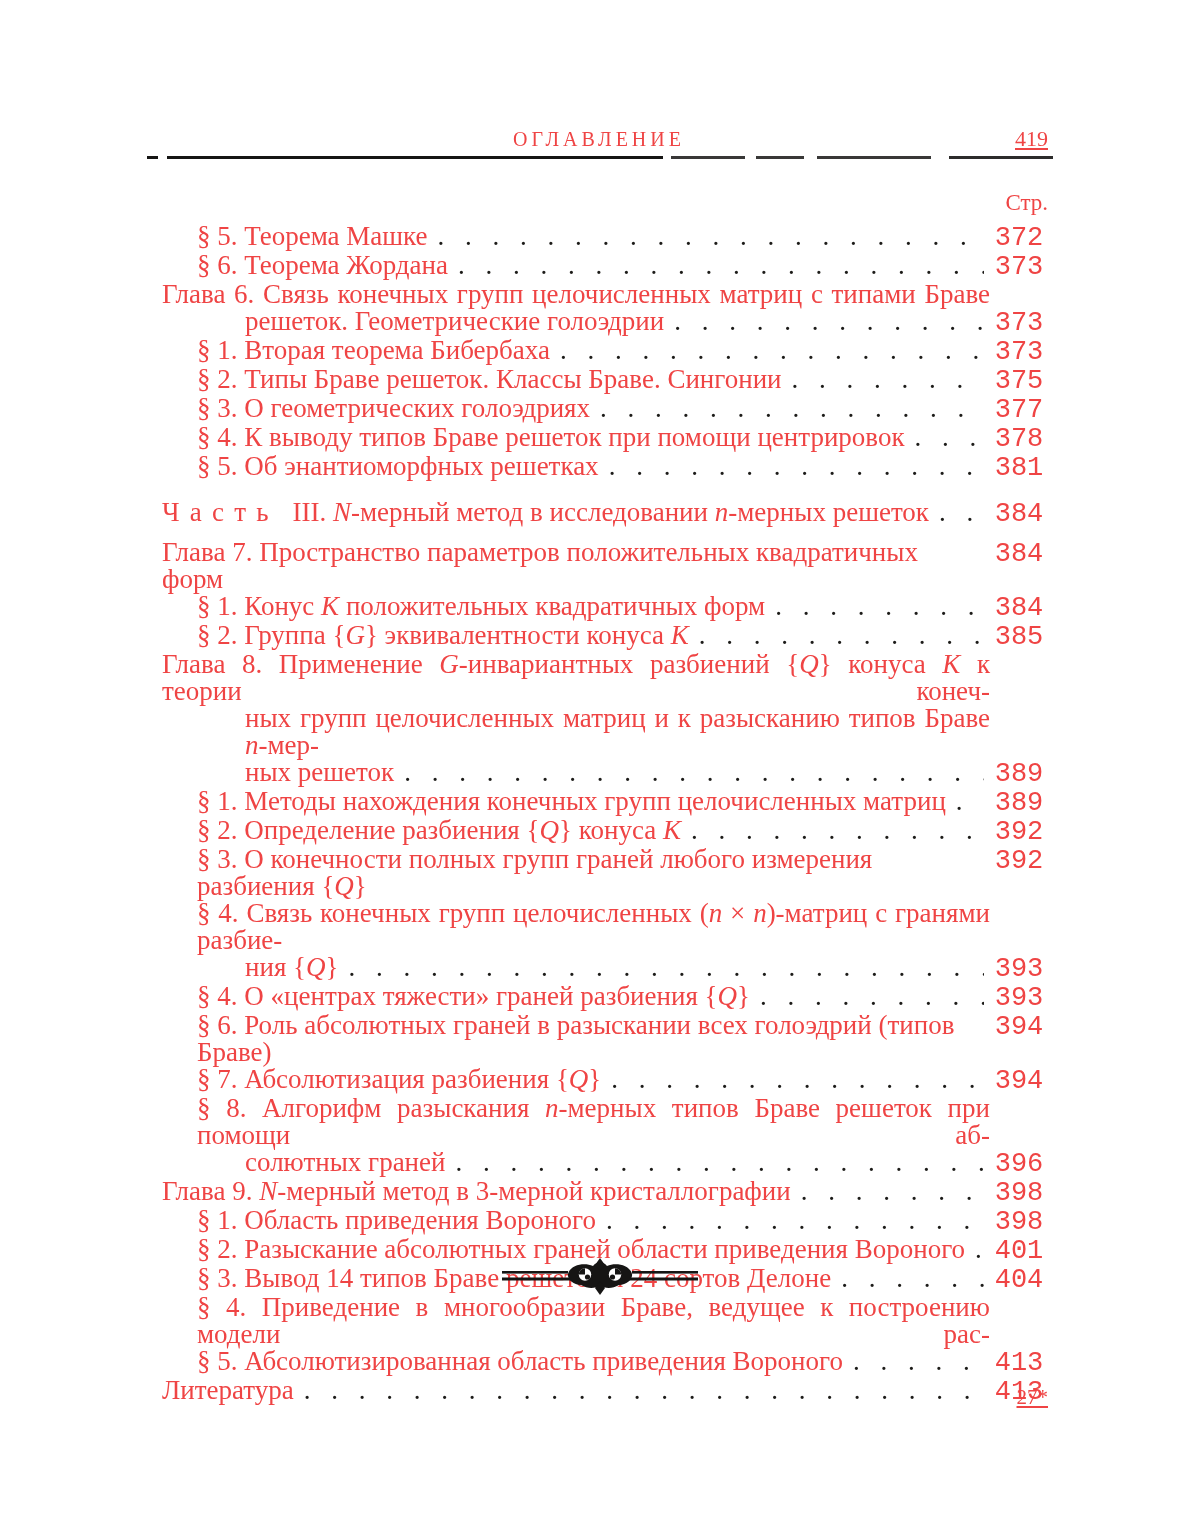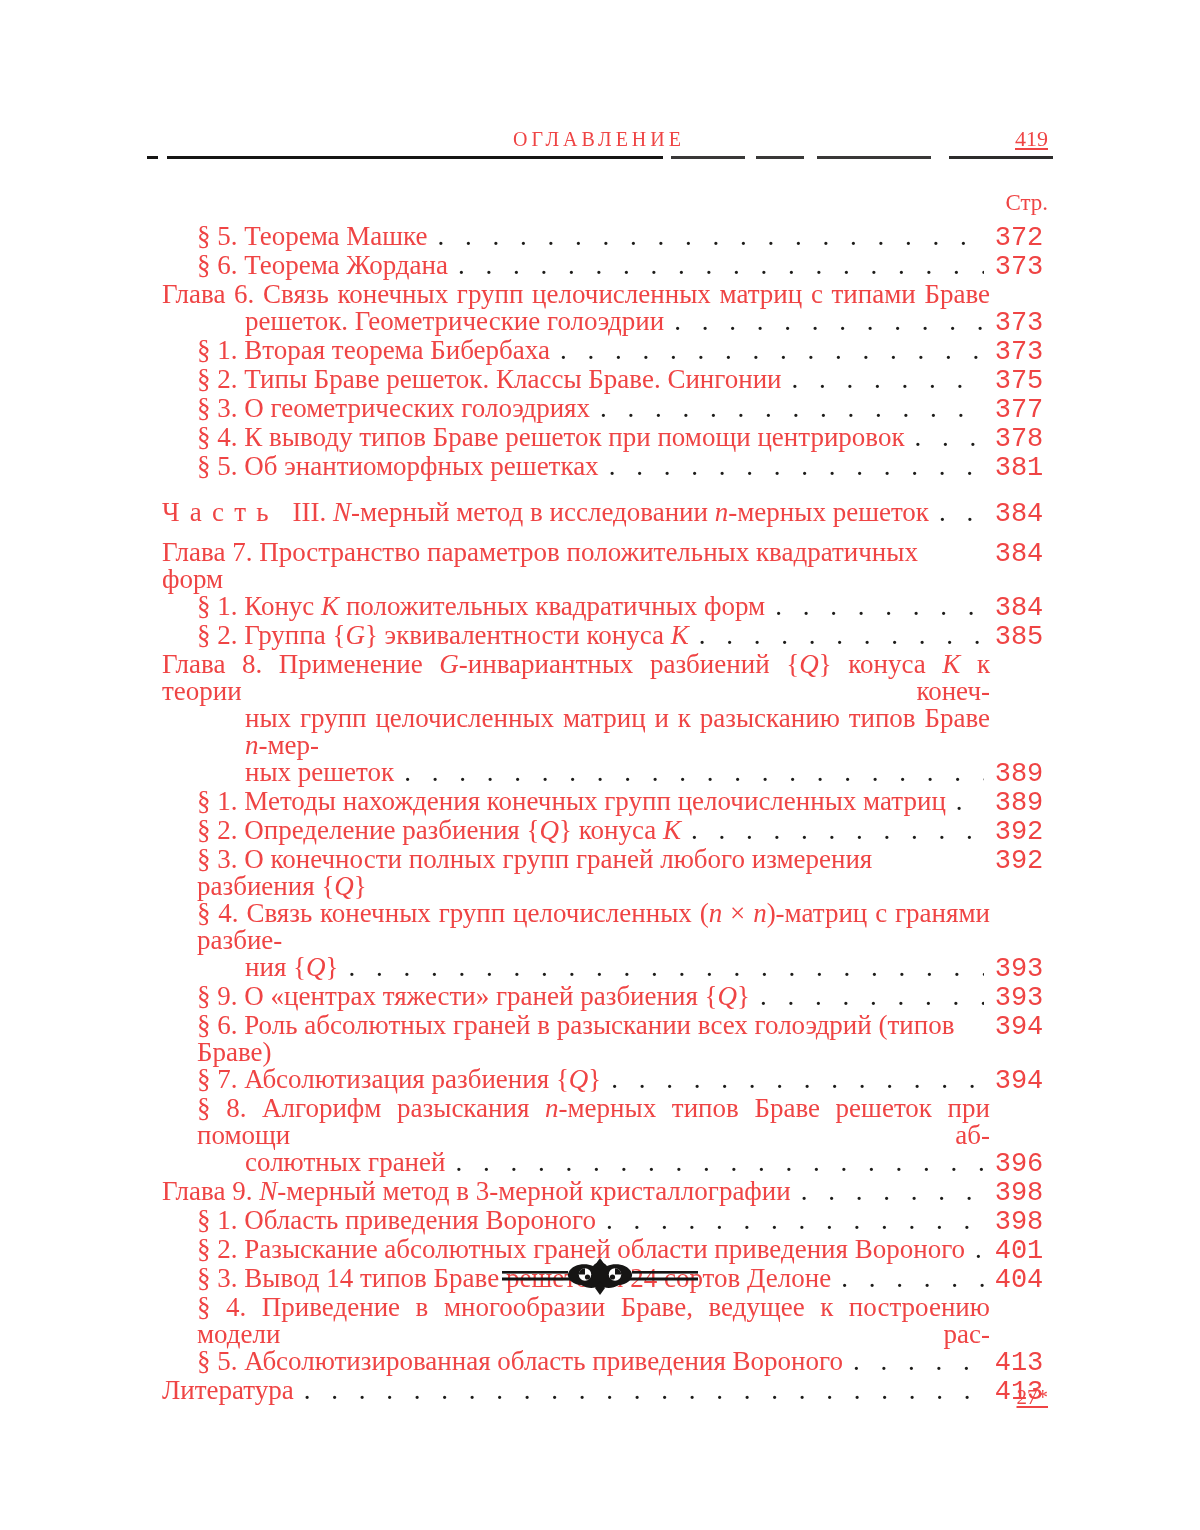--- a/index.html
+++ b/index.html
@@ -179,21 +179,21 @@
       <div class="row ind1 just">
         <span class="rtext"><span>§ 4. Связь конечных групп целочисленных (</span><span class="it">n</span><span> × </span><span class="it">n</span><span>)-матриц с гранями разбие-</span></span>
         <span class="pg"></span>
       </div>
       <div class="row ind2">
         <span class="rtext"><span>ния {</span><span class="it">Q</span><span>}</span></span>
         <span class="lead dots"></span>
         <span class="pg">393</span>
       </div>
       <div class="row ind1">
-        <span class="rtext"><span>§ 9. О «центрах тяжести» граней разбиения {</span><span class="it">Q</span><span>}</span></span>
+        <span class="rtext"><span>§ 4. О «центрах тяжести» граней разбиения {</span><span class="it">Q</span><span>}</span></span>
         <span class="lead dots"></span>
         <span class="pg">393</span>
       </div>
       <div class="row ind1">
         <span class="rtext"><span>§ 6. Роль абсолютных граней в разыскании всех голоэдрий (типов Браве)</span></span>
         <span class="lead"></span>
         <span class="pg">394</span>
       </div>
       <div class="row ind1">
         <span class="rtext"><span>§ 7. Абсолютизация разбиения {</span><span class="it">Q</span><span>}</span></span>

